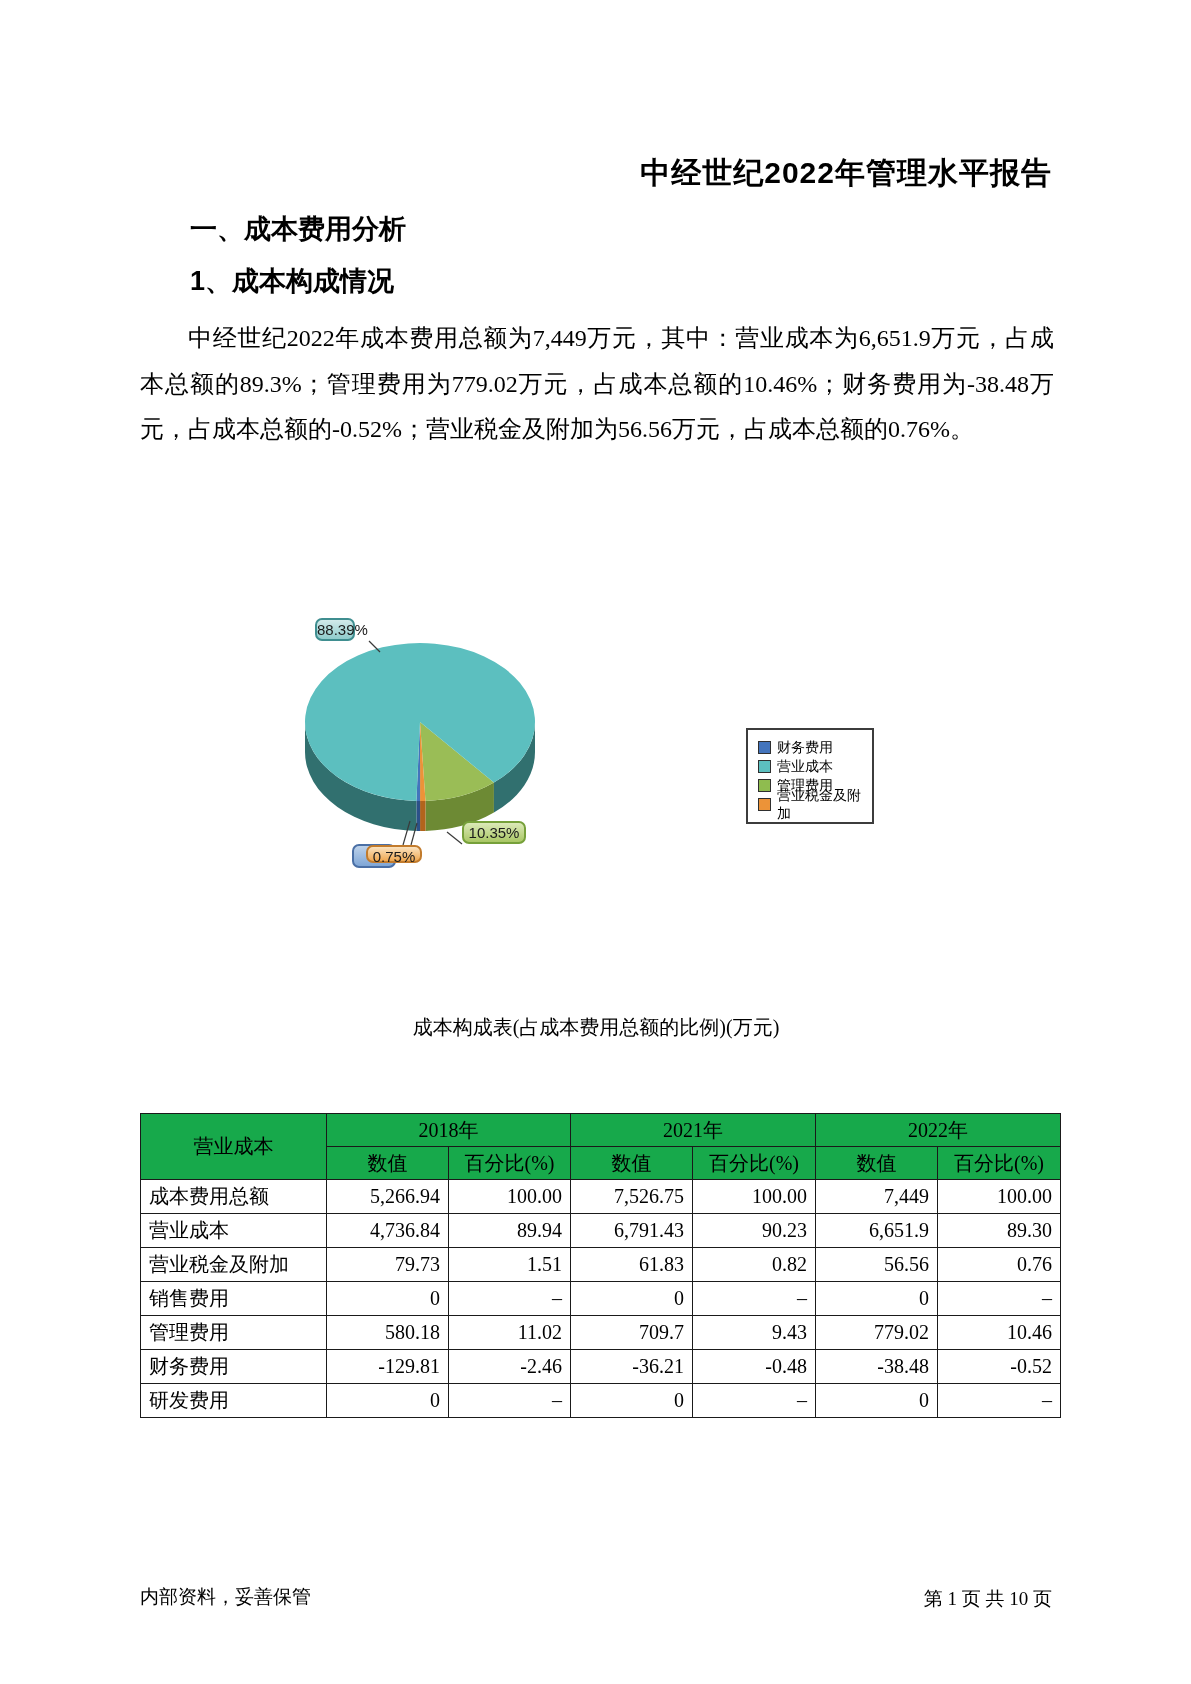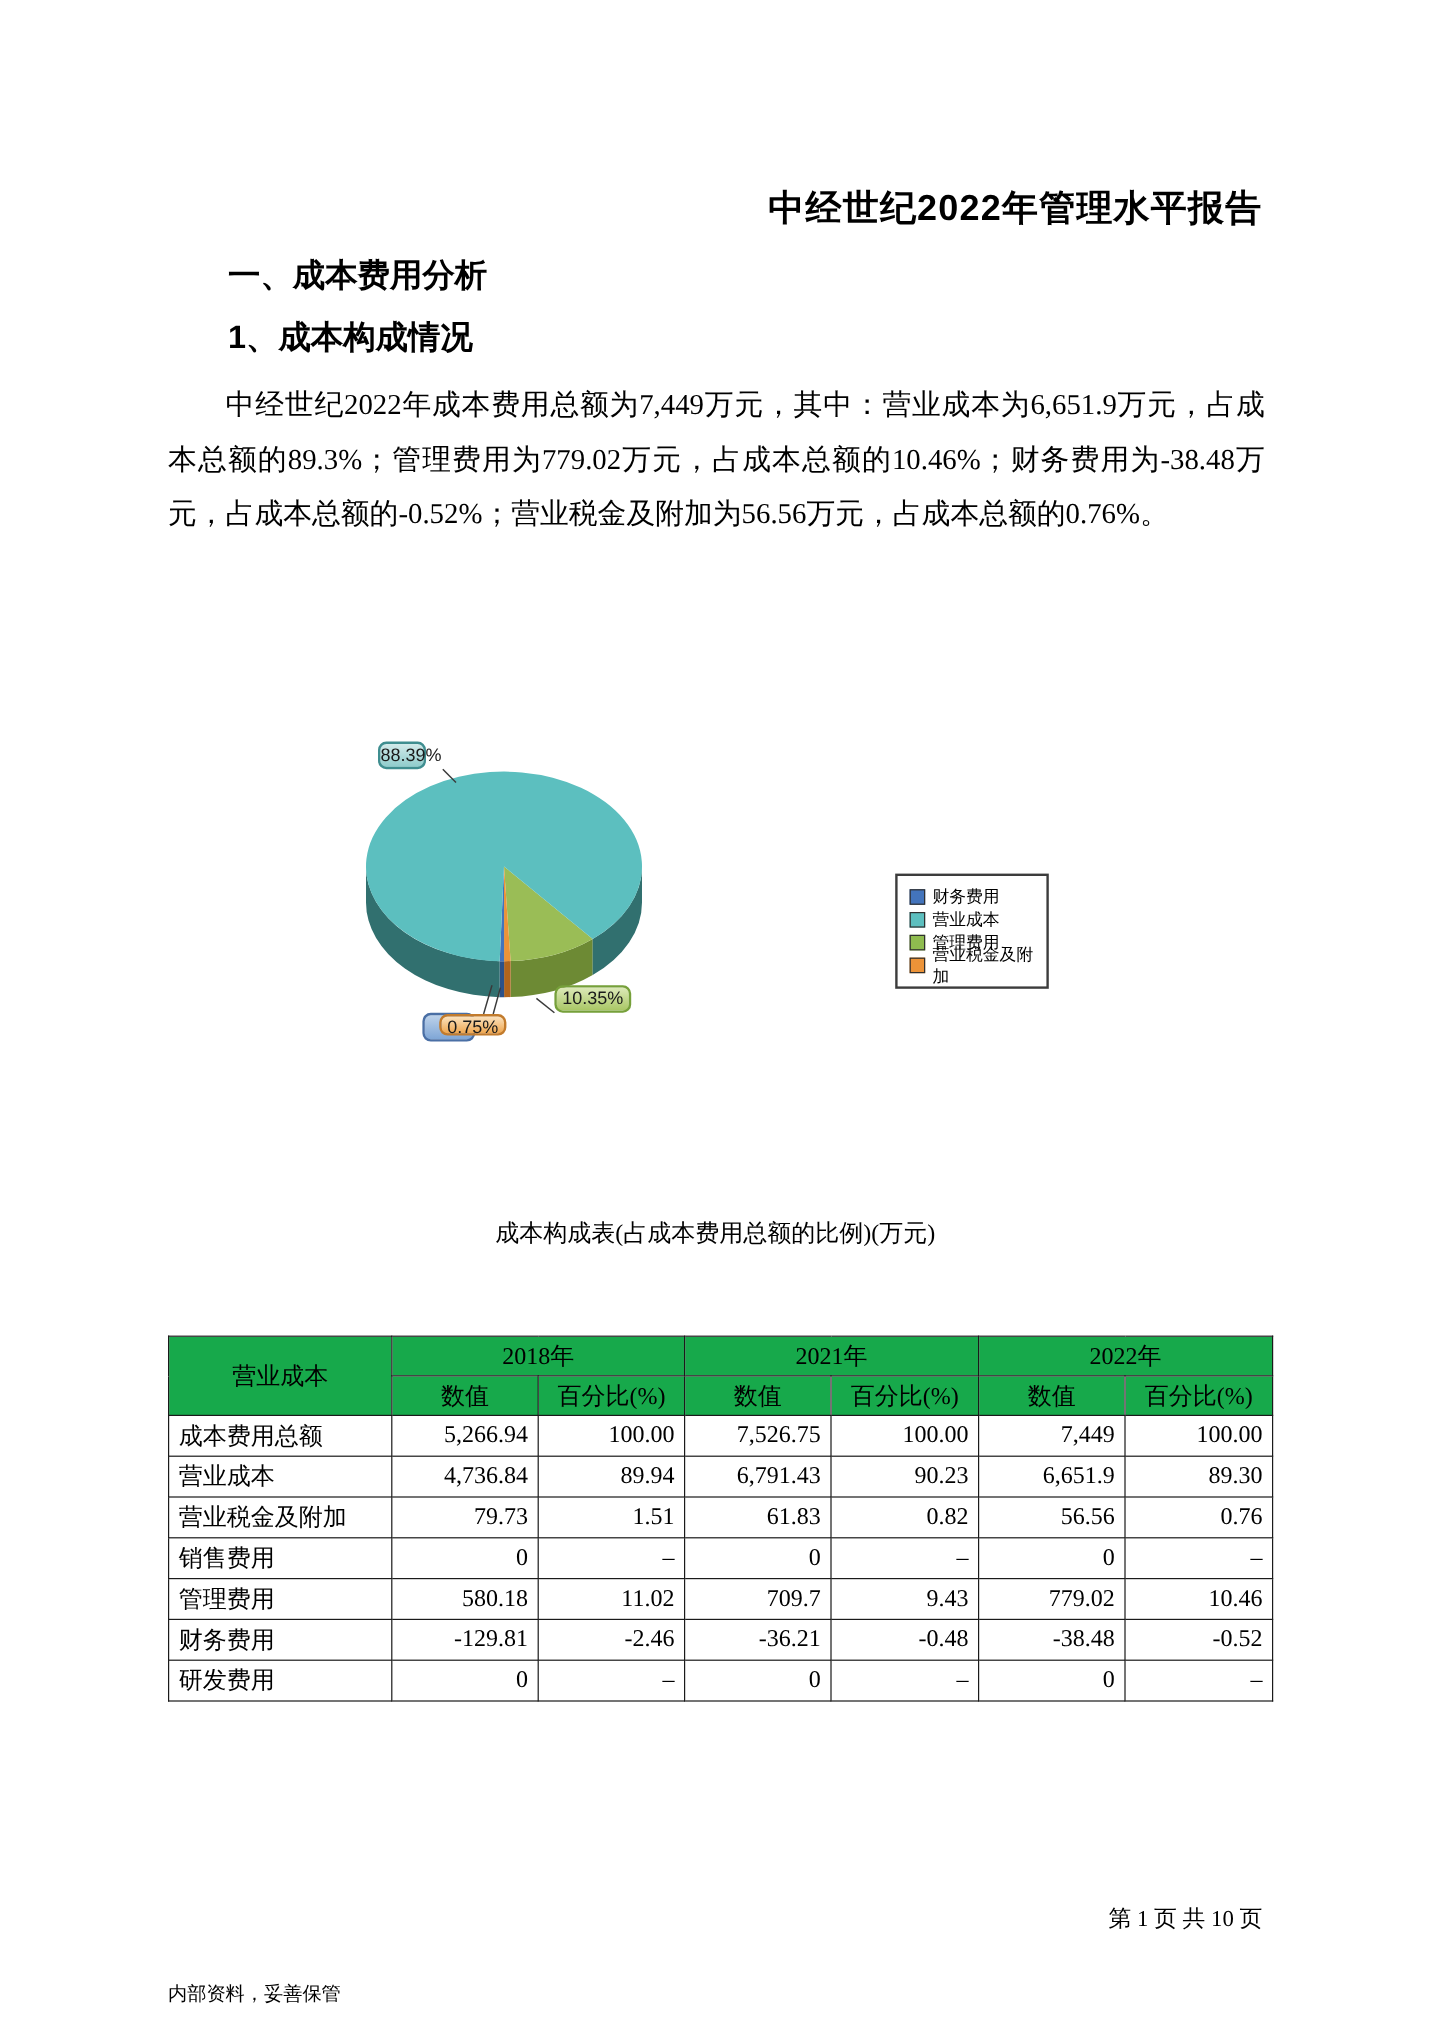--- a/index.html
+++ b/index.html
@@ -37,21 +37,21 @@
   .swatch{width:11px;height:11px;border:1.5px solid #2f2f2f;margin-right:6px;flex:0 0 auto;}
   .table-title{left:140px;top:1014px;width:912px;text-align:center;font-size:20px;}
   table.cost{position:absolute;left:140px;top:1113px;width:920px;
              border-collapse:collapse;table-layout:fixed;font-size:20px;}
   table.cost th,table.cost td{border:1px solid #1a1a1a;padding:0 8px;
              font-weight:normal;overflow:hidden;white-space:nowrap;}
   table.cost thead th{background:var(--table-green,#17A94B);text-align:center;height:32px;}
   table.cost tbody td{height:33px;background:#fff;}
   td.cname{text-align:left;}
   td.cnum{text-align:right;}
-  .footer-left{left:140px;top:1652px;font-size:16px;text-align:right;}
+  .footer-left{left:140px;top:1584px;font-size:19px;text-align:right;}
   .footer-right{right:139px;top:1586px;font-size:19px;}
 </style>
 </head>
 <body>
 
 <div class="page">
 
   <div class="abs doc-title">中经世纪2022年管理水平报告</div>
 
   <div class="abs h-sec h1">一、成本费用分析</div>

